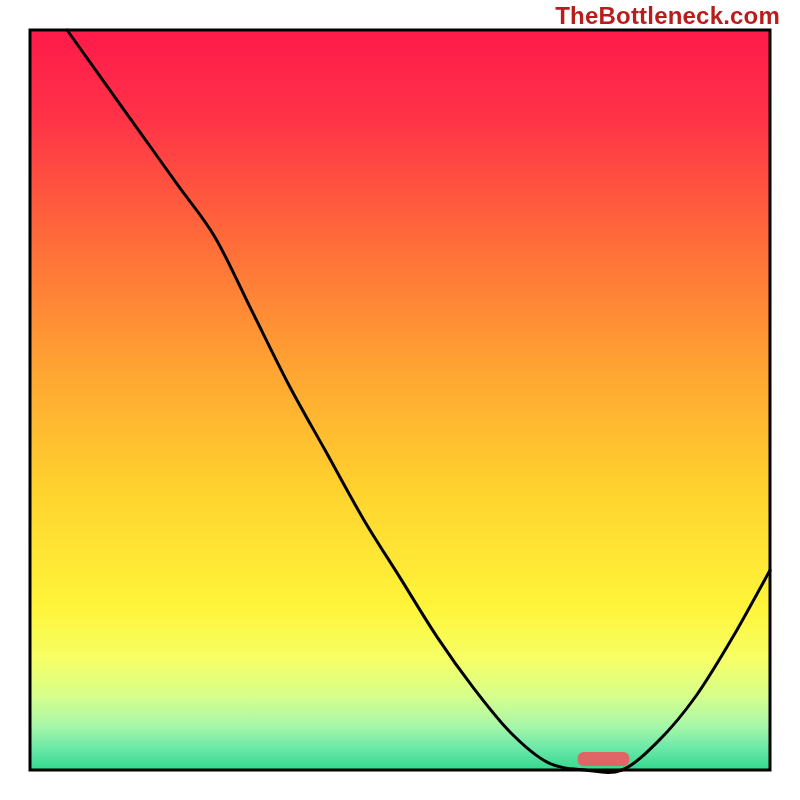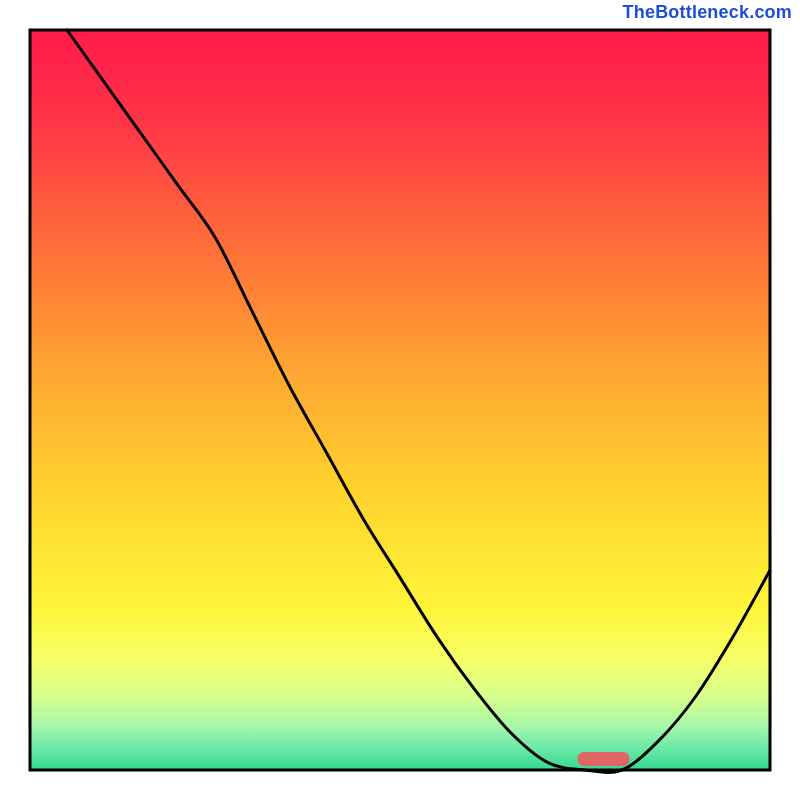--- a/index.html
+++ b/index.html
@@ -11,24 +11,24 @@
     font-family: Arial, Helvetica, sans-serif;
   }
   .wrap {
     position: relative;
     width: 800px;
     height: 800px;
   }
   .watermark {
     position: absolute;
     top: 2px;
-    right: 8px;
-    font-size: 18px;
+    right: 20px;
+    font-size: 24px;
     font-weight: 600;
-    color: #1d4ed8;
+    color: #b91c1c;
     letter-spacing: 0.2px;
   }
   svg {
     display: block;
   }
 </style>
 </head>
 <body>
 <div class="wrap">
 

